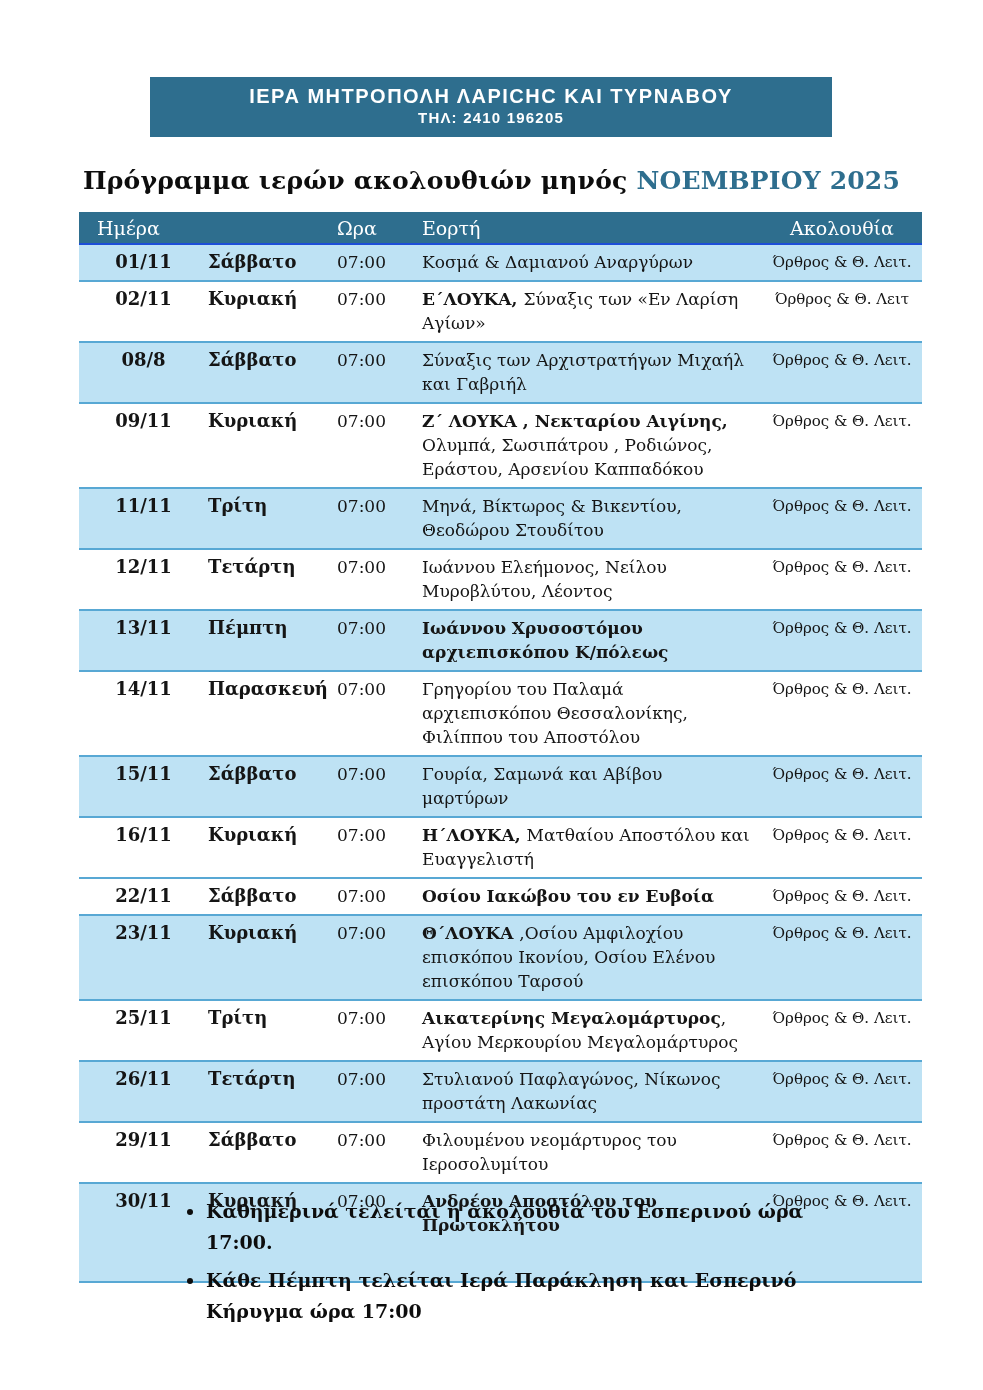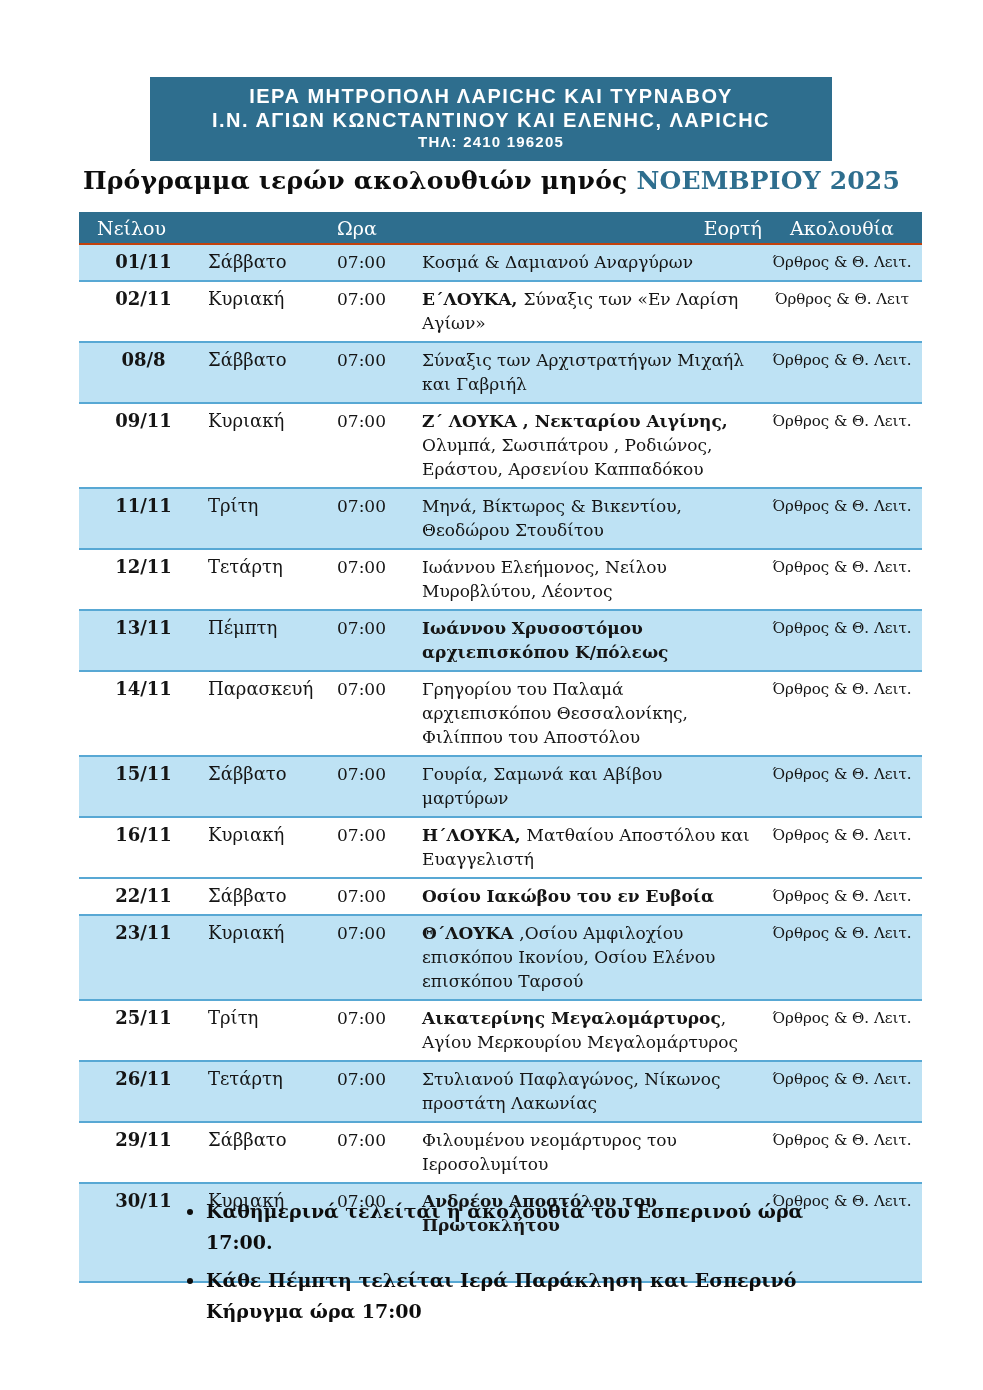--- a/index.html
+++ b/index.html
@@ -32,66 +32,65 @@
   table.schedule {
     position:absolute; top:212px; left:79px; width:825px;
     border-collapse:collapse; table-layout:fixed;
   }
   thead th {
     background:#2E6E8E; color:#ffffff; font-weight:normal;
     font-size:19px; height:31px; padding:0;
   }
   th.h-day  { width:240px; text-align:left; padding-left:18px; }
   th.h-time { width:85px;  text-align:left; }
-  th.h-feast{ width:340px; text-align:right; }
+  th.h-feast{ width:340px; text-align:left; }
   th.h-serv { width:160px; text-align:center; }
 
   tbody td {
     vertical-align:top; padding:5px 0 6px 0; font-size:17px; line-height:24px;
     color:#151515; border-top:2px solid #58A8D4; background:#ffffff;
   }
-  tbody tr:first-child td { border-top:2px solid #c2410c; }
+  tbody tr:first-child td { border-top:2px solid #1d4ed8; }
   tbody tr:last-child td  { border-bottom:2px solid #58A8D4; }
   tbody tr.shade td { background:#BEE2F4; }
   tbody tr.tall td { padding-bottom:44px; }
 
   td.date    { width:110px; text-align:center; font-weight:bold; font-size:18px; }
-  td.day     { width:130px; text-align:left;   font-weight:normal; font-size:18px; }
+  td.day     { width:130px; text-align:left;   font-weight:bold; font-size:18px; }
   td.time    { width:85px; }
   td.feast   { width:340px; padding-right:12px; }
   td.service { width:160px; text-align:center; font-size:15px; line-height:21px; padding-top:7px; }
   .fb { font-weight:bold; }
 
   
   .notes { position:absolute; top:1196px; left:172px; width:690px; }
   .notes ul { margin:0; padding-left:34px; }
   .notes li {
     font-weight:bold; font-size:19px; line-height:31px; color:#0d0d0d;
     margin-bottom:7px;
   }
 </style>
 </head>
 <body>
 
 <div class="page">
 
   <div class="banner">
     <div class="l1">ΙΕΡΑ ΜΗΤΡΟΠΟΛΗ ΛΑΡΙCΗC ΚΑΙ ΤΥΡΝΑΒΟΥ</div>
-    <div class="l2">Ι.Ν. ΑΓΙΩΝ ΚΩΝCΤΑΝΤΙΝΟΥ ΚΑΙ ΕΛΕΝΗC, ΛΑΡΙCΗC</div>
     <div class="l4">ΤΗΛ: 2410 196205</div>
   </div>
 
   <div class="title">
     <span>Πρόγραμμα ιερών ακολουθιών μηνός </span><span class="month">ΝΟΕΜΒΡΙΟΥ 2025</span>
   </div>
 
   <table class="schedule">
     <thead>
       <tr>
-        <th class="h-day" colspan="2">Νείλου</th>
+        <th class="h-day" colspan="2">Ημέρα</th>
         <th class="h-time">Ωρα</th>
         <th class="h-feast">Εορτή</th>
         <th class="h-serv">Ακολουθία</th>
       </tr>
     </thead>
     <tbody id="schedule-body">
         <tr class="shade">
           <td class="date">01/11</td>
           <td class="day">Σάββατο</td>
           <td class="time">07:00</td>

